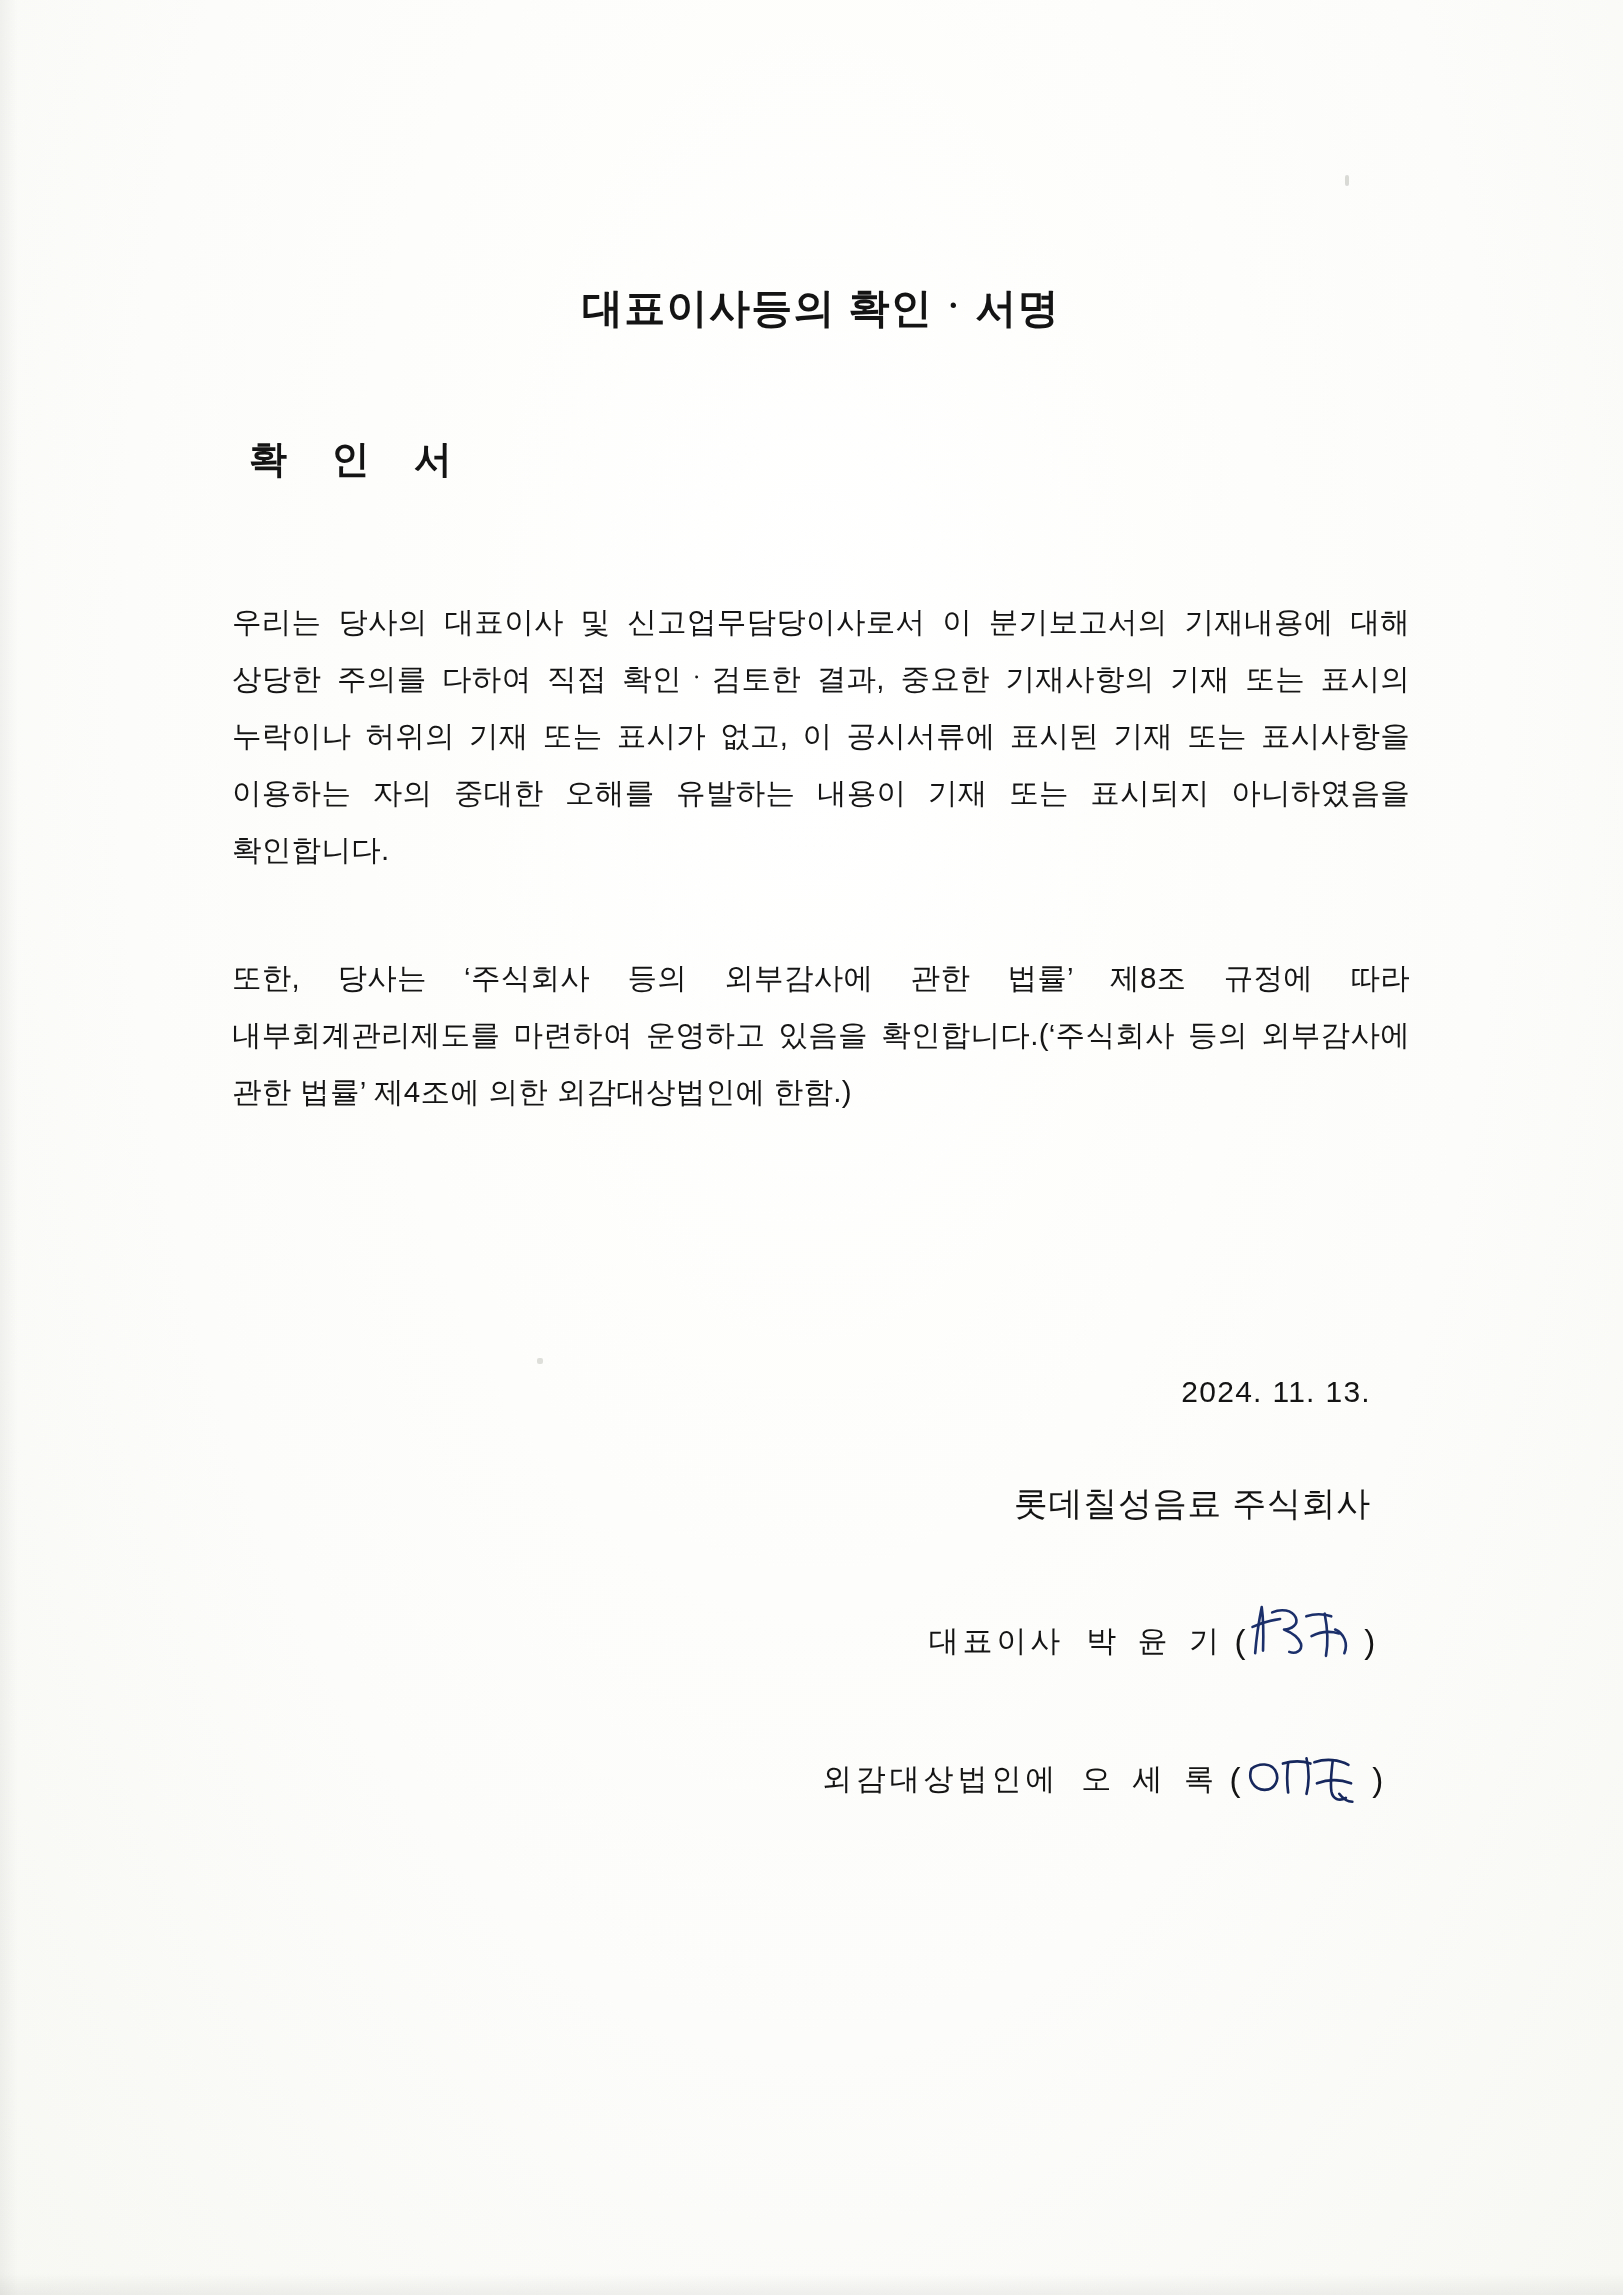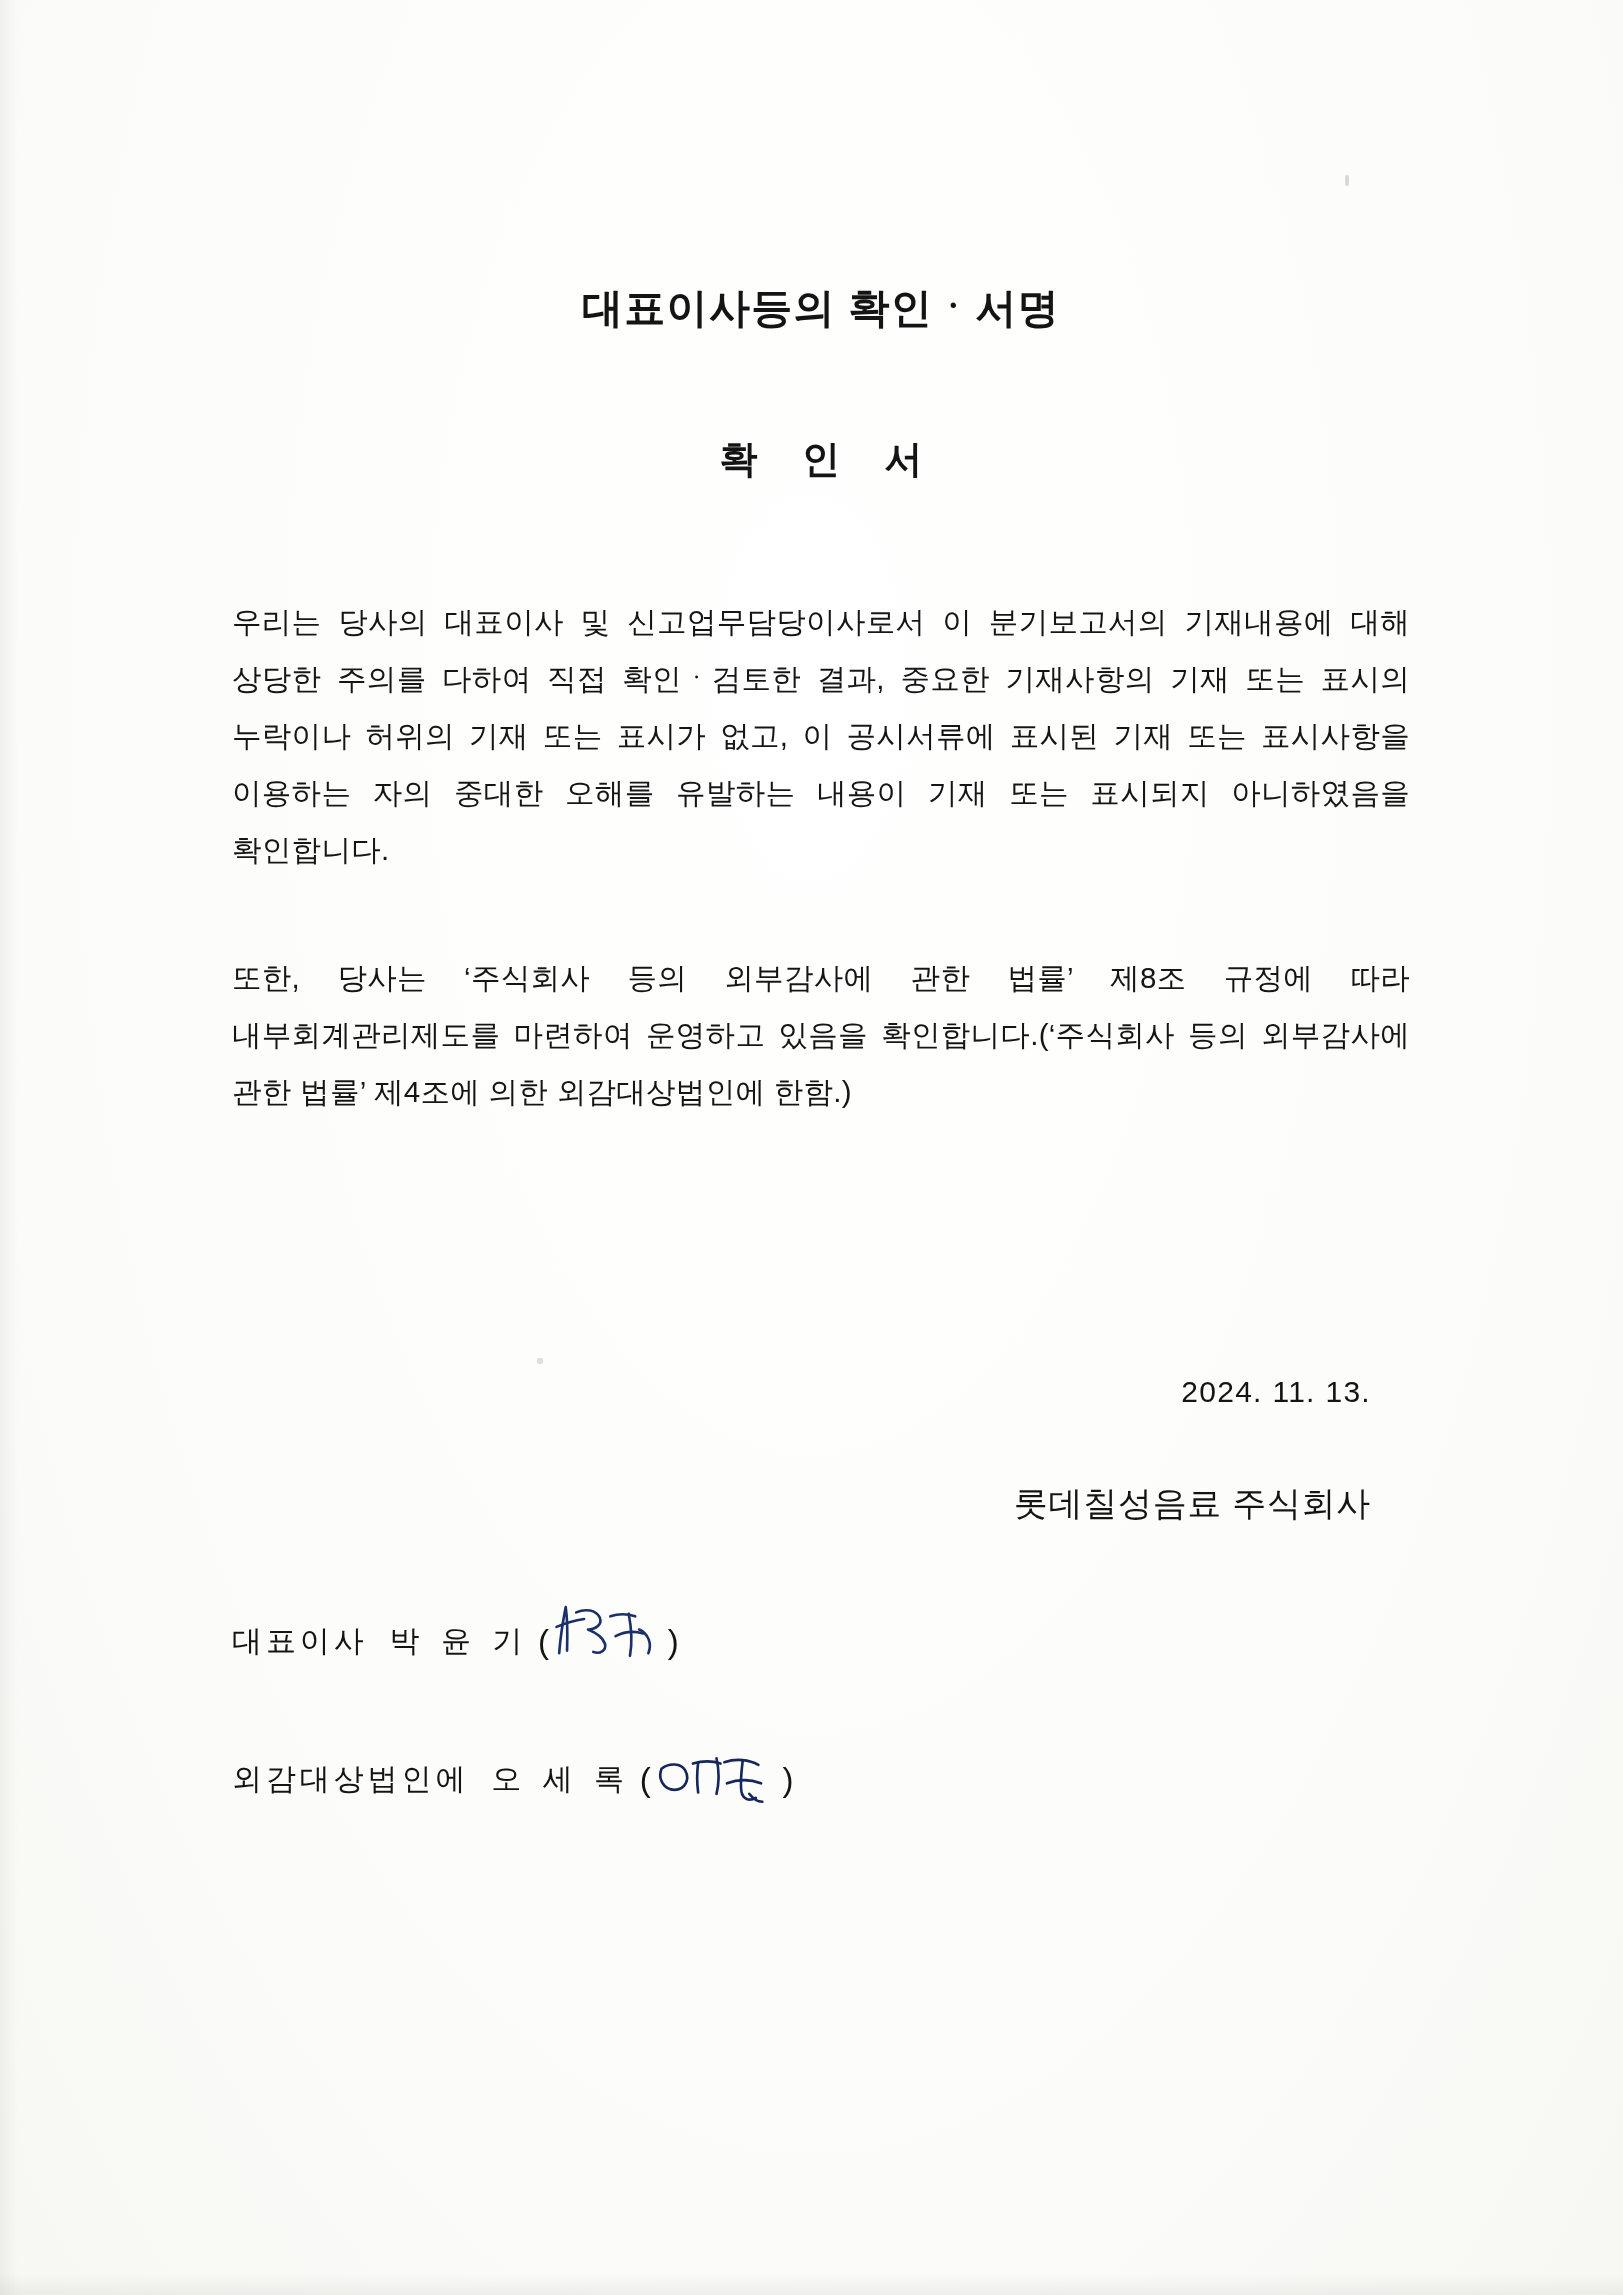--- a/index.html
+++ b/index.html
@@ -44,21 +44,21 @@
     margin-top: 281px;
     text-align: center;
     font-size: 41px;
     font-weight: 700;
     letter-spacing: 1.3px;
     color: #141414;
   }
 
   .doc-subtitle {
     margin-top: 98px;
-    text-align: center;
+    text-align: left;
     font-size: 38px;
     font-weight: 700;
     letter-spacing: 17px;
     color: #141414;
     text-indent: 17px;
   }
 
   .body-block {
     margin-top: 108px;
     font-size: 29.5px;
@@ -94,21 +94,21 @@
     text-align: right;
     font-size: 34px;
     letter-spacing: 0.7px;
     padding-right: 39px;
     color: #141414;
   }
 
   .sign-row {
     margin-top: 85px;
     display: flex;
-    justify-content: flex-start;
+    justify-content: flex-end;
     align-items: center;
     padding-right: 34px;
     font-size: 30px;
     letter-spacing: 0.7px;
     color: #141414;
   }
 
   .sign-row.second {
     margin-top: 79px;
     padding-right: 26px;

